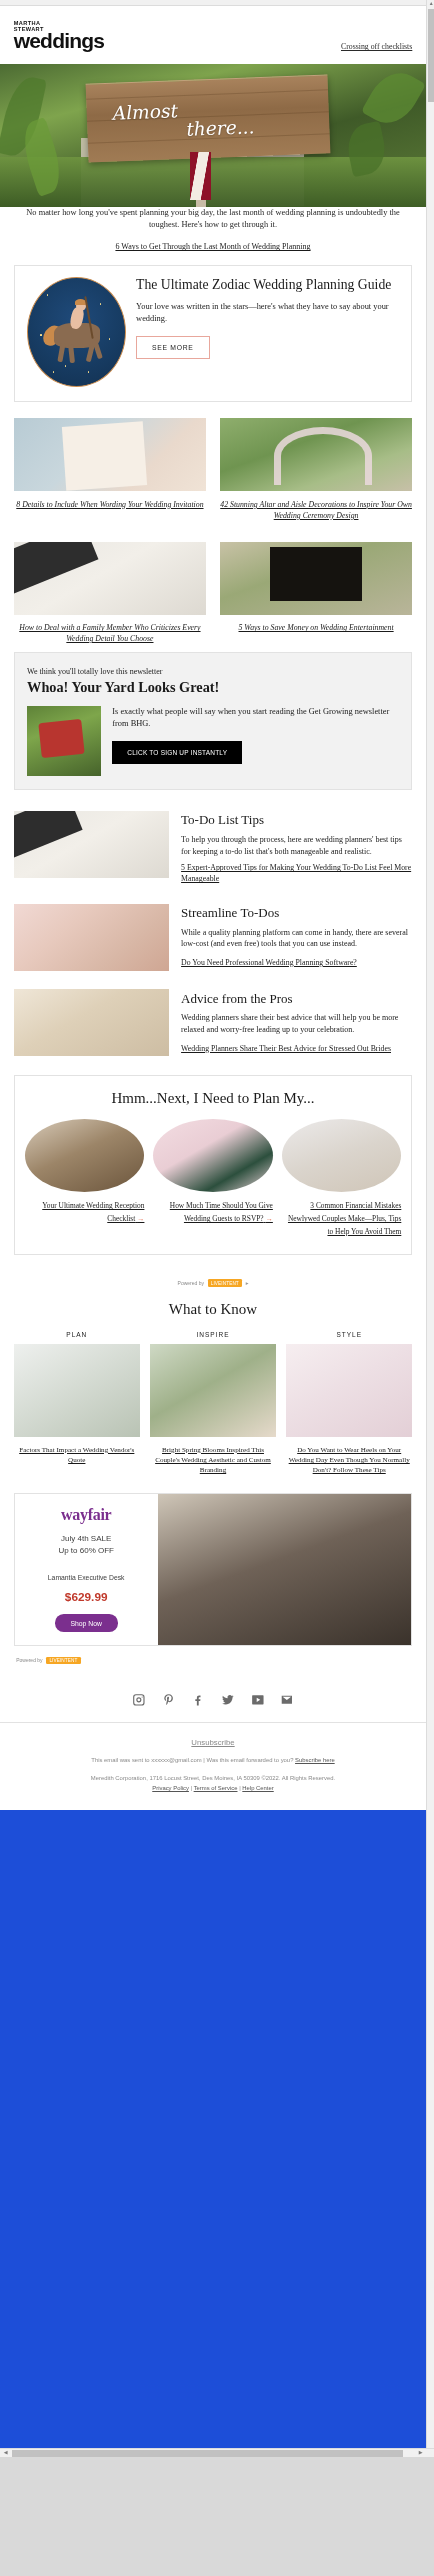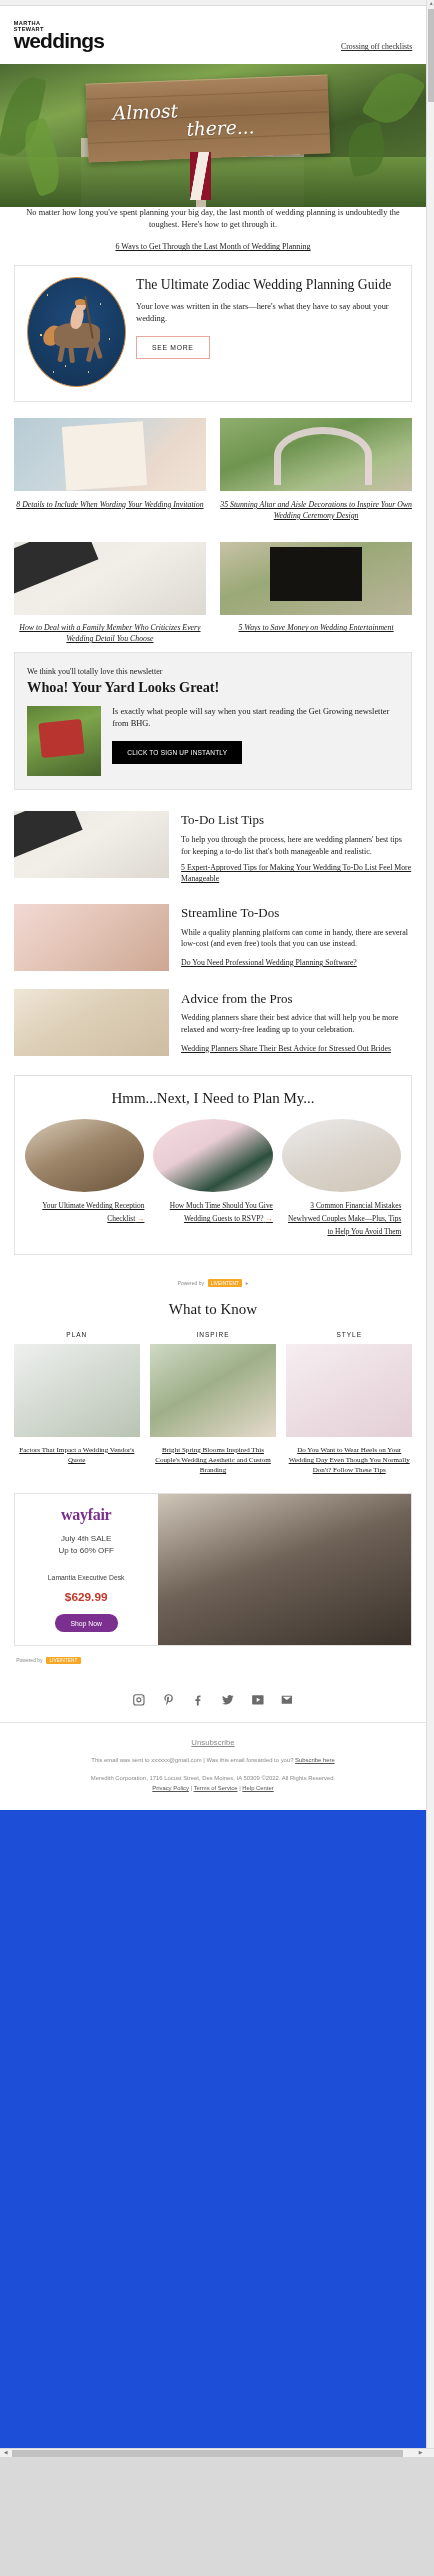--- a/index.html
+++ b/index.html
@@ -257,21 +257,21 @@
         </div>
       </div>
 
       <div class="grid2">
         <div class="g-item">
           <div class="thumb im-invite"></div>
           <a class="g-cap" href="#">8 Details to Include When Wording Your Wedding Invitation</a>
         </div>
         <div class="g-item">
           <div class="thumb im-altar"></div>
-          <a class="g-cap" href="#">35 Stunning Altar and Aisle Decorations to Inspire Your Own Wedding Ceremony Design</a>
+          <a class="g-cap" href="#">42 Stunning Altar and Aisle Decorations to Inspire Your Own Wedding Ceremony Design</a>
         </div>
       </div>
 
       <div class="spacer"></div>
 
       <div class="grid2">
         <div class="g-item">
           <div class="thumb im-desk"></div>
           <a class="g-cap" href="#">How to Deal with a Family Member Who Criticizes Every Wedding Detail You Choose</a>
         </div>

